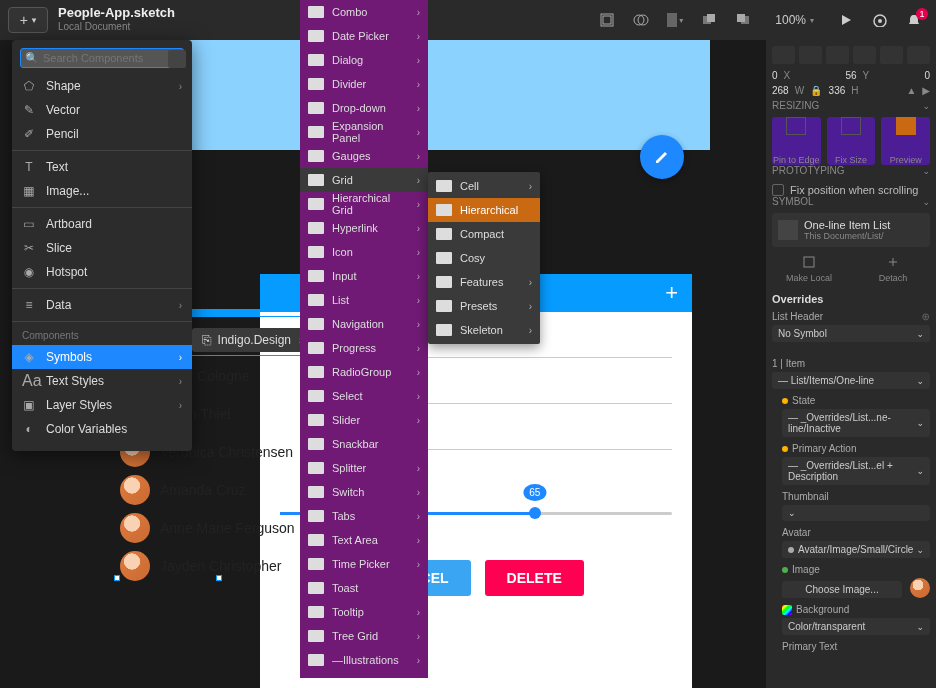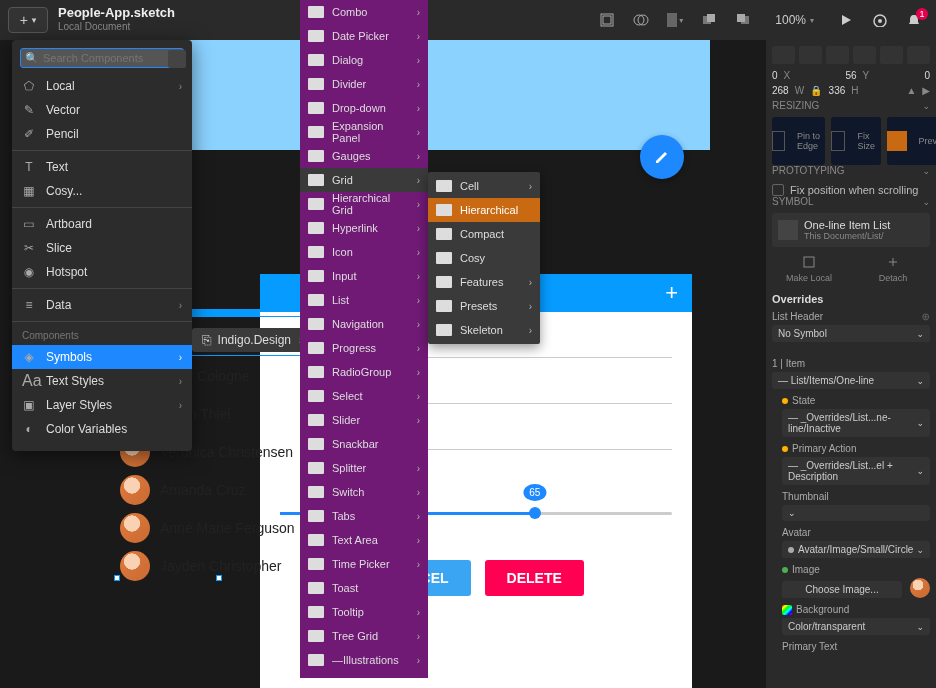--- a/index.html
+++ b/index.html
@@ -15,21 +15,21 @@
 .zoom { color:#ccc; font-size:12px; padding: 0 6px; display:flex; align-items:center; gap:4px;}
 .badge { position:absolute; top:-4px; right:-6px; background:#e6004c; color:#fff; font-size:9px; width:12px; height:12px; border-radius:50%; display:flex; align-items:center; justify-content:center; }
 
 .right-panel { position:absolute; top:40px; right:0; bottom:0; width:170px; background:#2a2a2a; padding: 6px 6px; overflow:hidden; z-index:40; font-size:11px; color:#bbb; }
 .rp-align { display:flex; gap:4px; margin-bottom:6px; }
 .rp-align .a { flex:1; height:18px; background:#333; border-radius:2px; }
 .rp-nums { display:flex; gap:6px; margin-bottom:4px; font-size:10px; color:#888;}
 .rp-nums span.v { color:#ddd; }
 .rp-section { font-size:10px; color:#888; display:flex; justify-content:space-between; align-items:center; }
 .rp-thumbs { display:flex; gap:6px; margin-top:6px; }
-.rp-thumb { flex:1; height:48px; background:#0f172a; border-radius:3px; display:flex; flex-direction:row; align-items:center; justify-content:center; font-size:9px; color:#888; gap:12px; }
+.rp-thumb { flex:1; height:48px; background:#4c1d95; border-radius:3px; display:flex; flex-direction:column; align-items:center; justify-content:center; font-size:9px; color:#888; gap:20px; }
 .rp-thumb .box { width:20px; height:20px; border:1px solid #555; }
 .rp-check { display:flex; align-items:center; gap:6px; margin-top:8px; font-size:11px; }
 .rp-check .cb { width:12px; height:12px; border:1px solid #666; border-radius:2px; }
 .rp-symbol { display:flex; align-items:center; gap:6px; background:#333; padding:6px; border-radius:3px; margin-top:6px; }
 .rp-symbol .icon { width:20px; height:20px; background:#444; }
 .rp-symbol .t { font-size:11px; color:#ddd; }
 .rp-symbol .s { font-size:9px; color:#888; }
 .rp-two { display:flex; gap:10px; margin-top:8px; }
 .rp-two .c { flex:1; display:flex; flex-direction:column; align-items:center; font-size:9px; color:#888; gap:4px;}
 .rp-two .c .ic { width:14px; height:14px; }
@@ -381,39 +381,39 @@
 </div>
 
 <div class="insert-panel">
   <div class="search-row">
     <span class="icon">🔍</span>
     <input placeholder="Search Components" style="">
     <div class="grid"></div>
   </div>
   <div class="ip-item">
       <span class="ip-icon">⬠</span>
-      <span>Local</span>
+      <span>Shape</span>
       <span class="chev">›</span>
     </div>
   <div class="ip-item">
       <span class="ip-icon">✎</span>
       <span>Vector</span>
     </div>
   <div class="ip-item">
       <span class="ip-icon">✐</span>
       <span>Pencil</span>
     </div>
   <div class="ip-sep"></div>
   <div class="ip-item">
       <span class="ip-icon">T</span>
       <span>Text</span>
     </div>
   <div class="ip-item">
       <span class="ip-icon">▦</span>
-      <span>Cosy...</span>
+      <span>Image...</span>
     </div>
   <div class="ip-sep"></div>
   <div class="ip-item">
       <span class="ip-icon">▭</span>
       <span>Artboard</span>
     </div>
   <div class="ip-item">
       <span class="ip-icon">✂</span>
       <span>Slice</span>
     </div>

